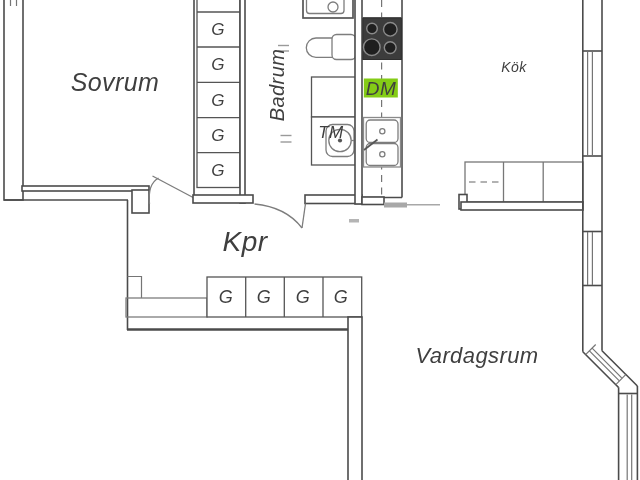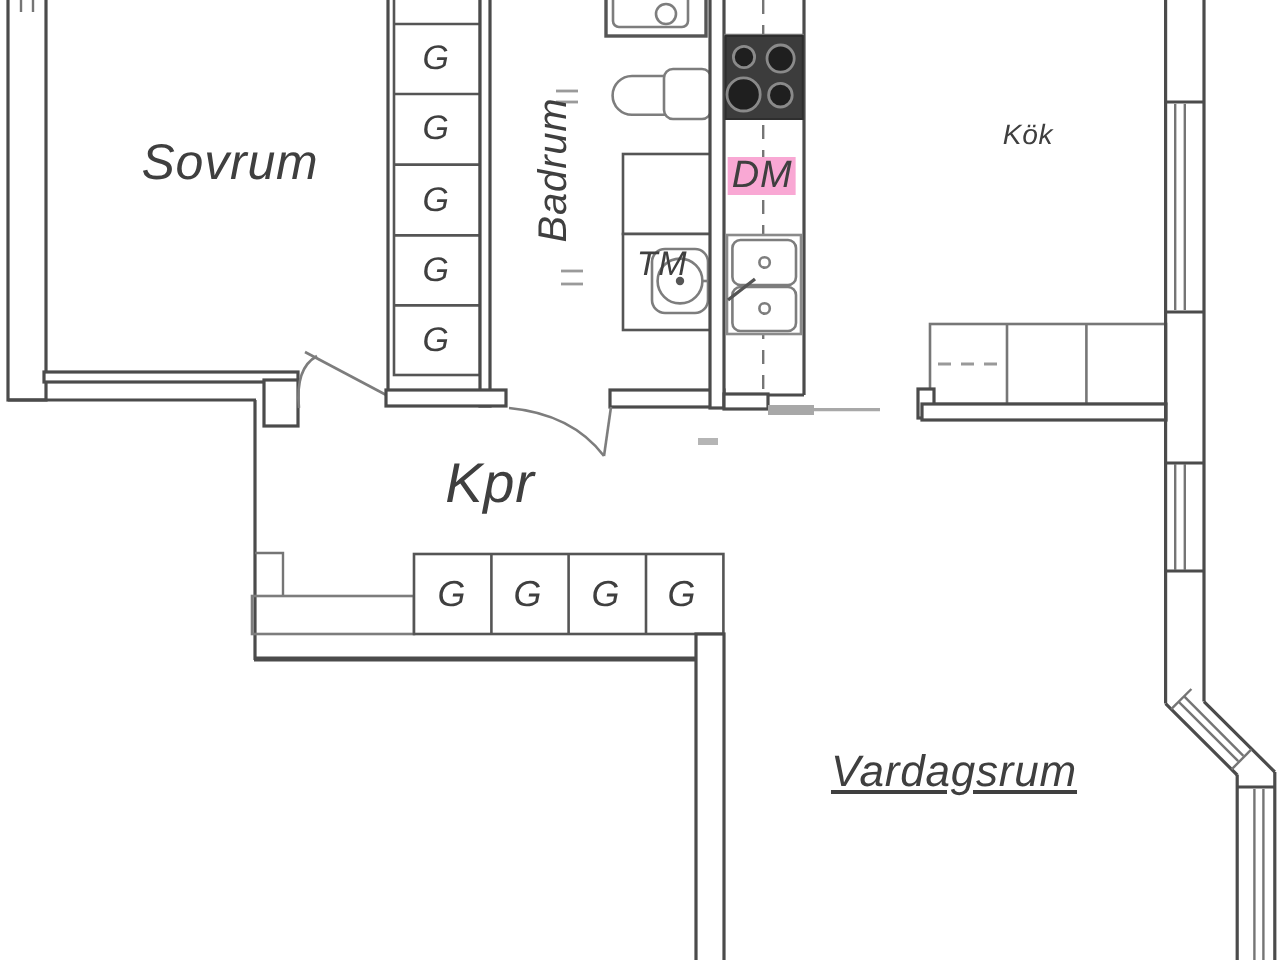--- a/index.html
+++ b/index.html
@@ -2,21 +2,21 @@
 <html><head>
 <meta charset="utf-8">
 <style>
   html,body{margin:0;padding:0;background:#fff;}
   .stage{position:relative;width:640px;height:480px;overflow:hidden;background:#fff;
          font-family:"Liberation Sans",sans-serif;}
   .stage svg{position:absolute;left:0;top:0;}
   .lbl{position:absolute;transform:translate(-50%,-50%);font-style:italic;color:#3f3f3f;
        white-space:nowrap;letter-spacing:.4px;line-height:1;}
   .lbl.rot{transform:translate(-50%,-50%) rotate(-90deg);}
-  .lbl.bgw{background:#f9a8d4;padding:0 2px;}
+  .lbl.bgw{background:#84cc16;padding:0 2px;}
   .wl{fill:#ffffff;stroke:#4b4b4b;stroke-width:1.6;}
   .ln{stroke:#4b4b4b;stroke-width:1.6;fill:none;}
   .tn{stroke:#757575;stroke-width:1.2;fill:none;}
   .fx{stroke:#7d7d7d;stroke-width:1.3;fill:#ffffff;}
   .fxn{stroke:#7d7d7d;stroke-width:1.3;fill:none;}
   .bx{fill:#ffffff;stroke:#555555;stroke-width:1.3;}
 </style>
 </head>
 <body>
 
@@ -181,21 +181,21 @@
 </svg>
 
 <div class="lbl" style="left:115px;top:66px;font-size:25px;margin-top:16px;">Sovrum</div>
 
 <div class="lbl rot" style="left:277px;top:85px;font-size:20px;">Badrum</div>
 
 <div class="lbl" style="left:514px;top:67px;font-size:14px;">Kök</div>
 
 <div class="lbl" style="left:245px;top:242px;font-size:28px;">Kpr</div>
 
-<div class="lbl" style="left:477px;top:386px;font-size:22px;text-decoration:underline;">Vardagsrum</div>
+<div class="lbl" style="left:477px;top:356px;font-size:22px;">Vardagsrum</div>
 
 <div class="lbl bgw" style="left:381px;top:88px;font-size:19px;">DM</div>
 
 <div class="lbl" style="left:331px;top:96px;font-size:17px;margin-top:36px;">TM</div>
 
 <div class="lbl" style="left:218px;top:29px;font-size:17px;">G</div>
 <div class="lbl" style="left:218px;top:64px;font-size:17px;">G</div>
 <div class="lbl" style="left:218px;top:100px;font-size:17px;">G</div>
 <div class="lbl" style="left:218px;top:135px;font-size:17px;">G</div>
 <div class="lbl" style="left:218px;top:170px;font-size:17px;">G</div>

